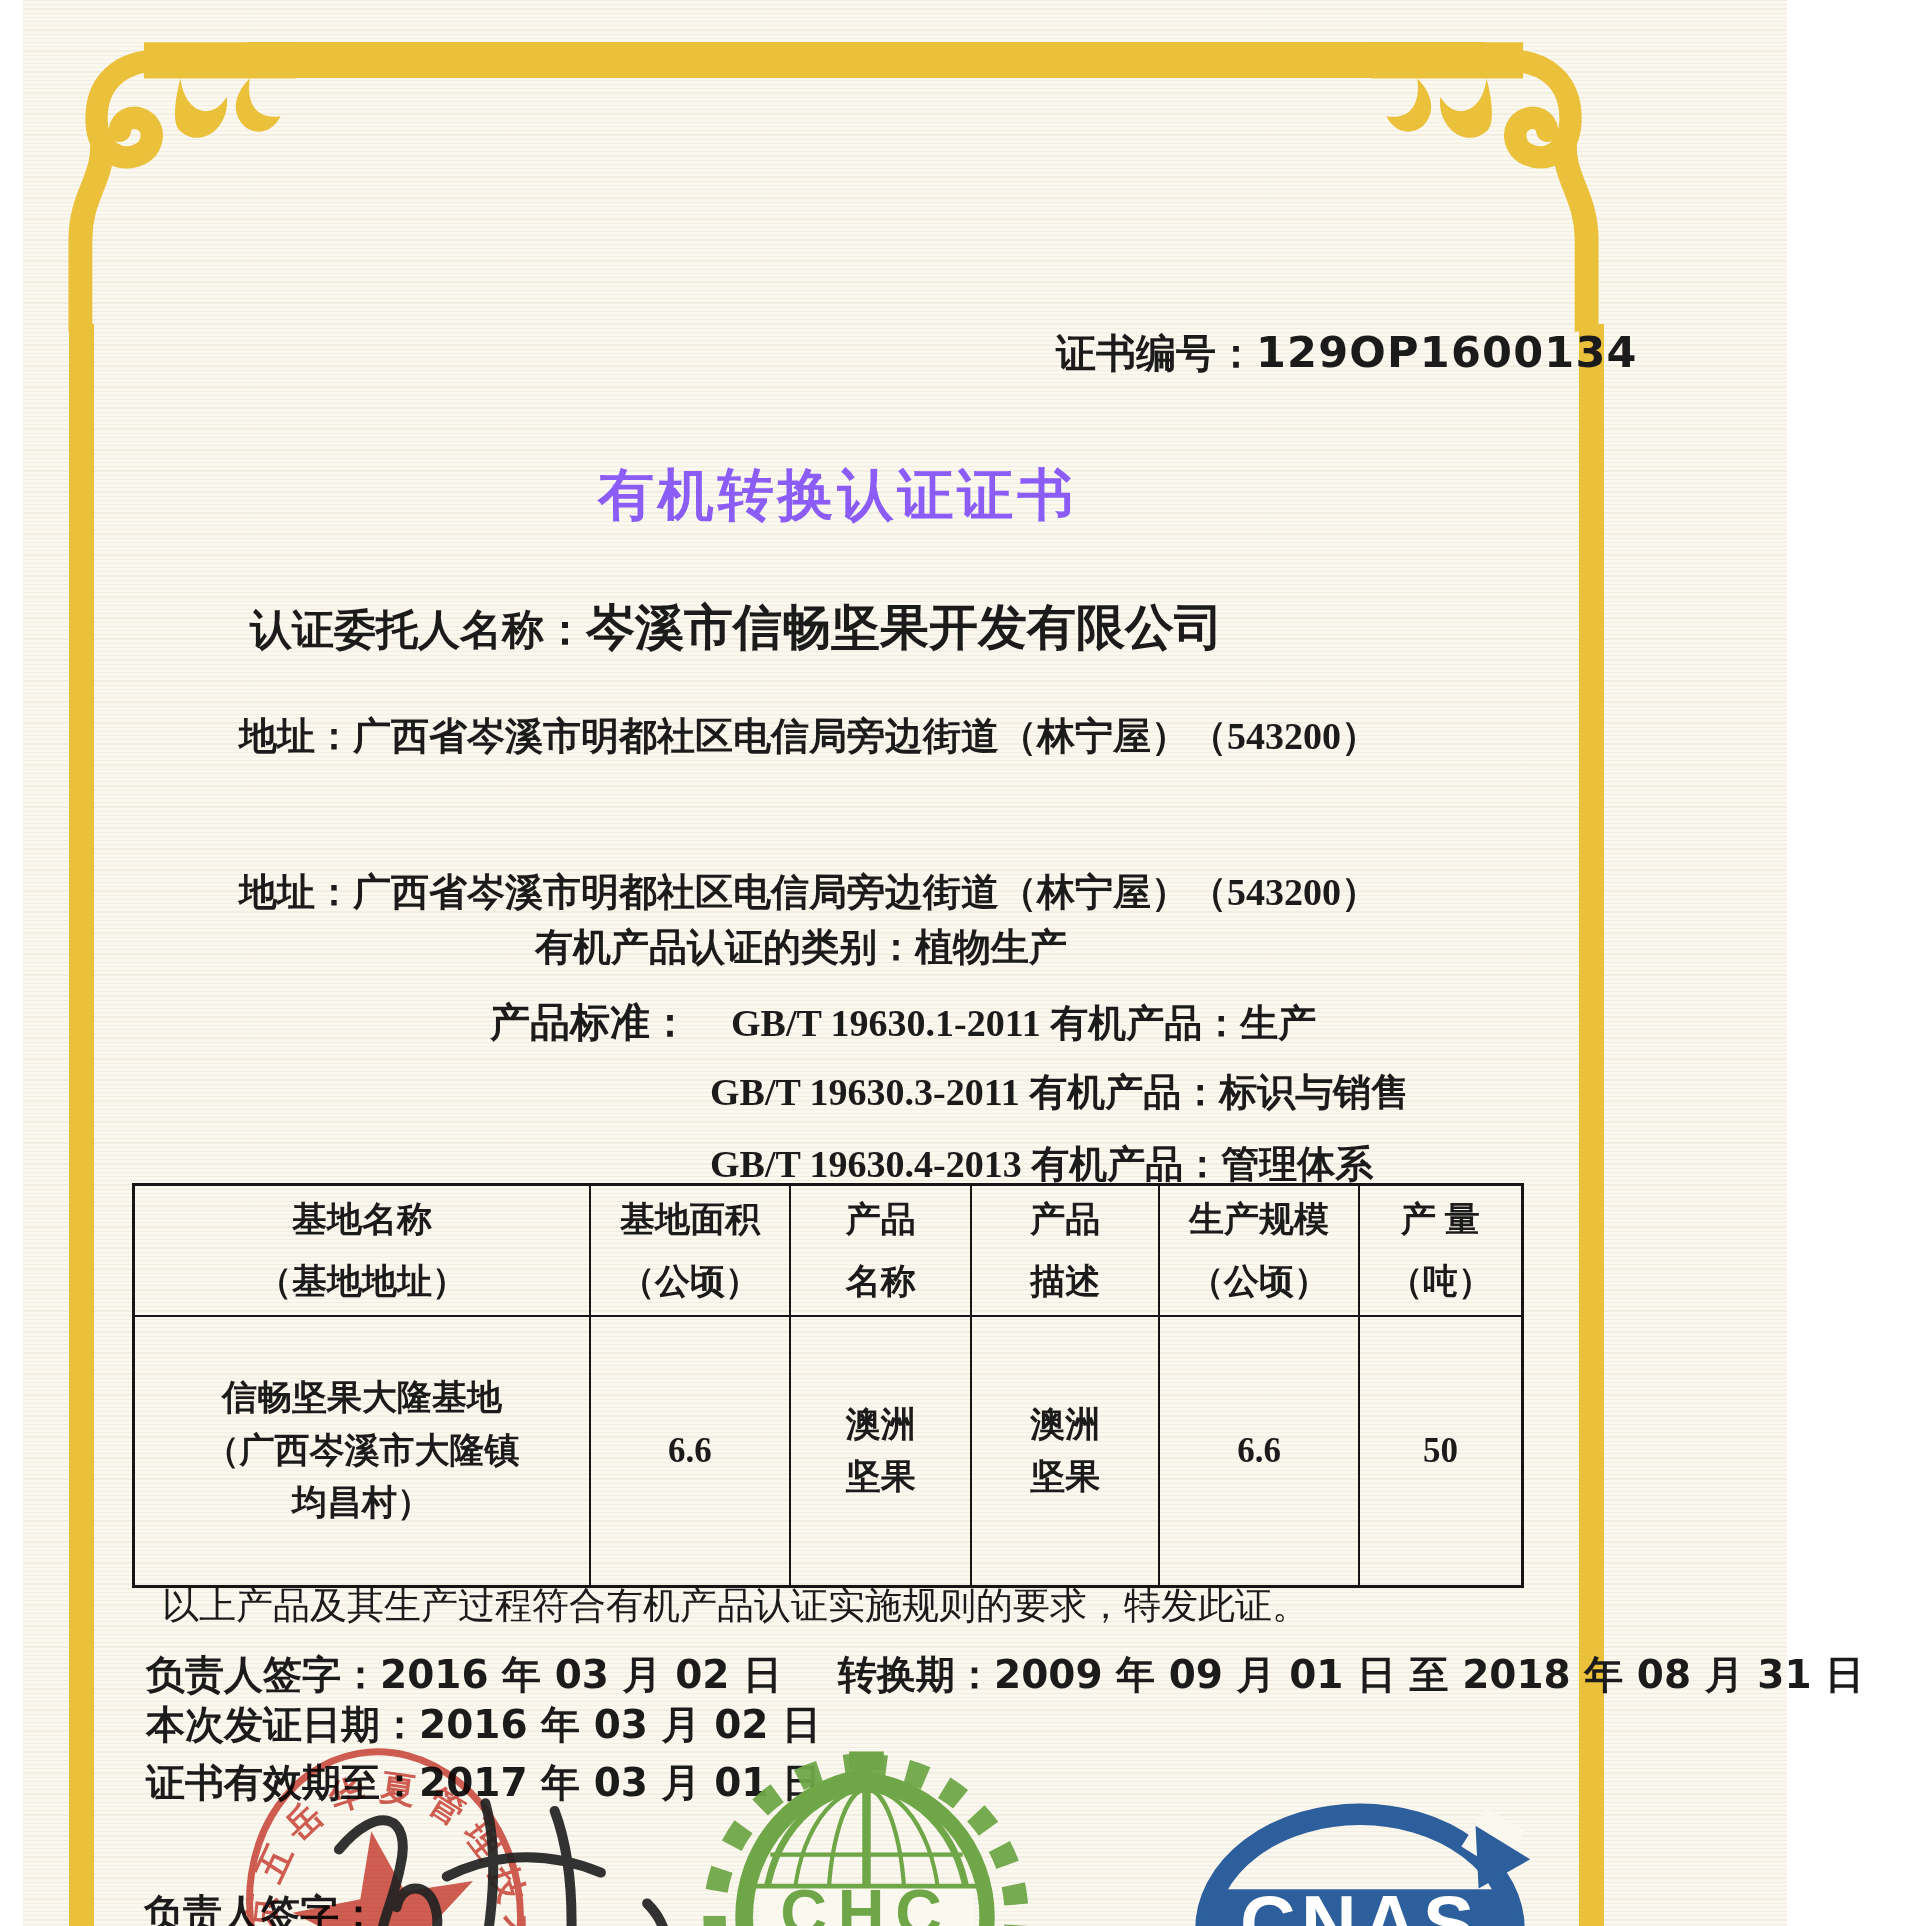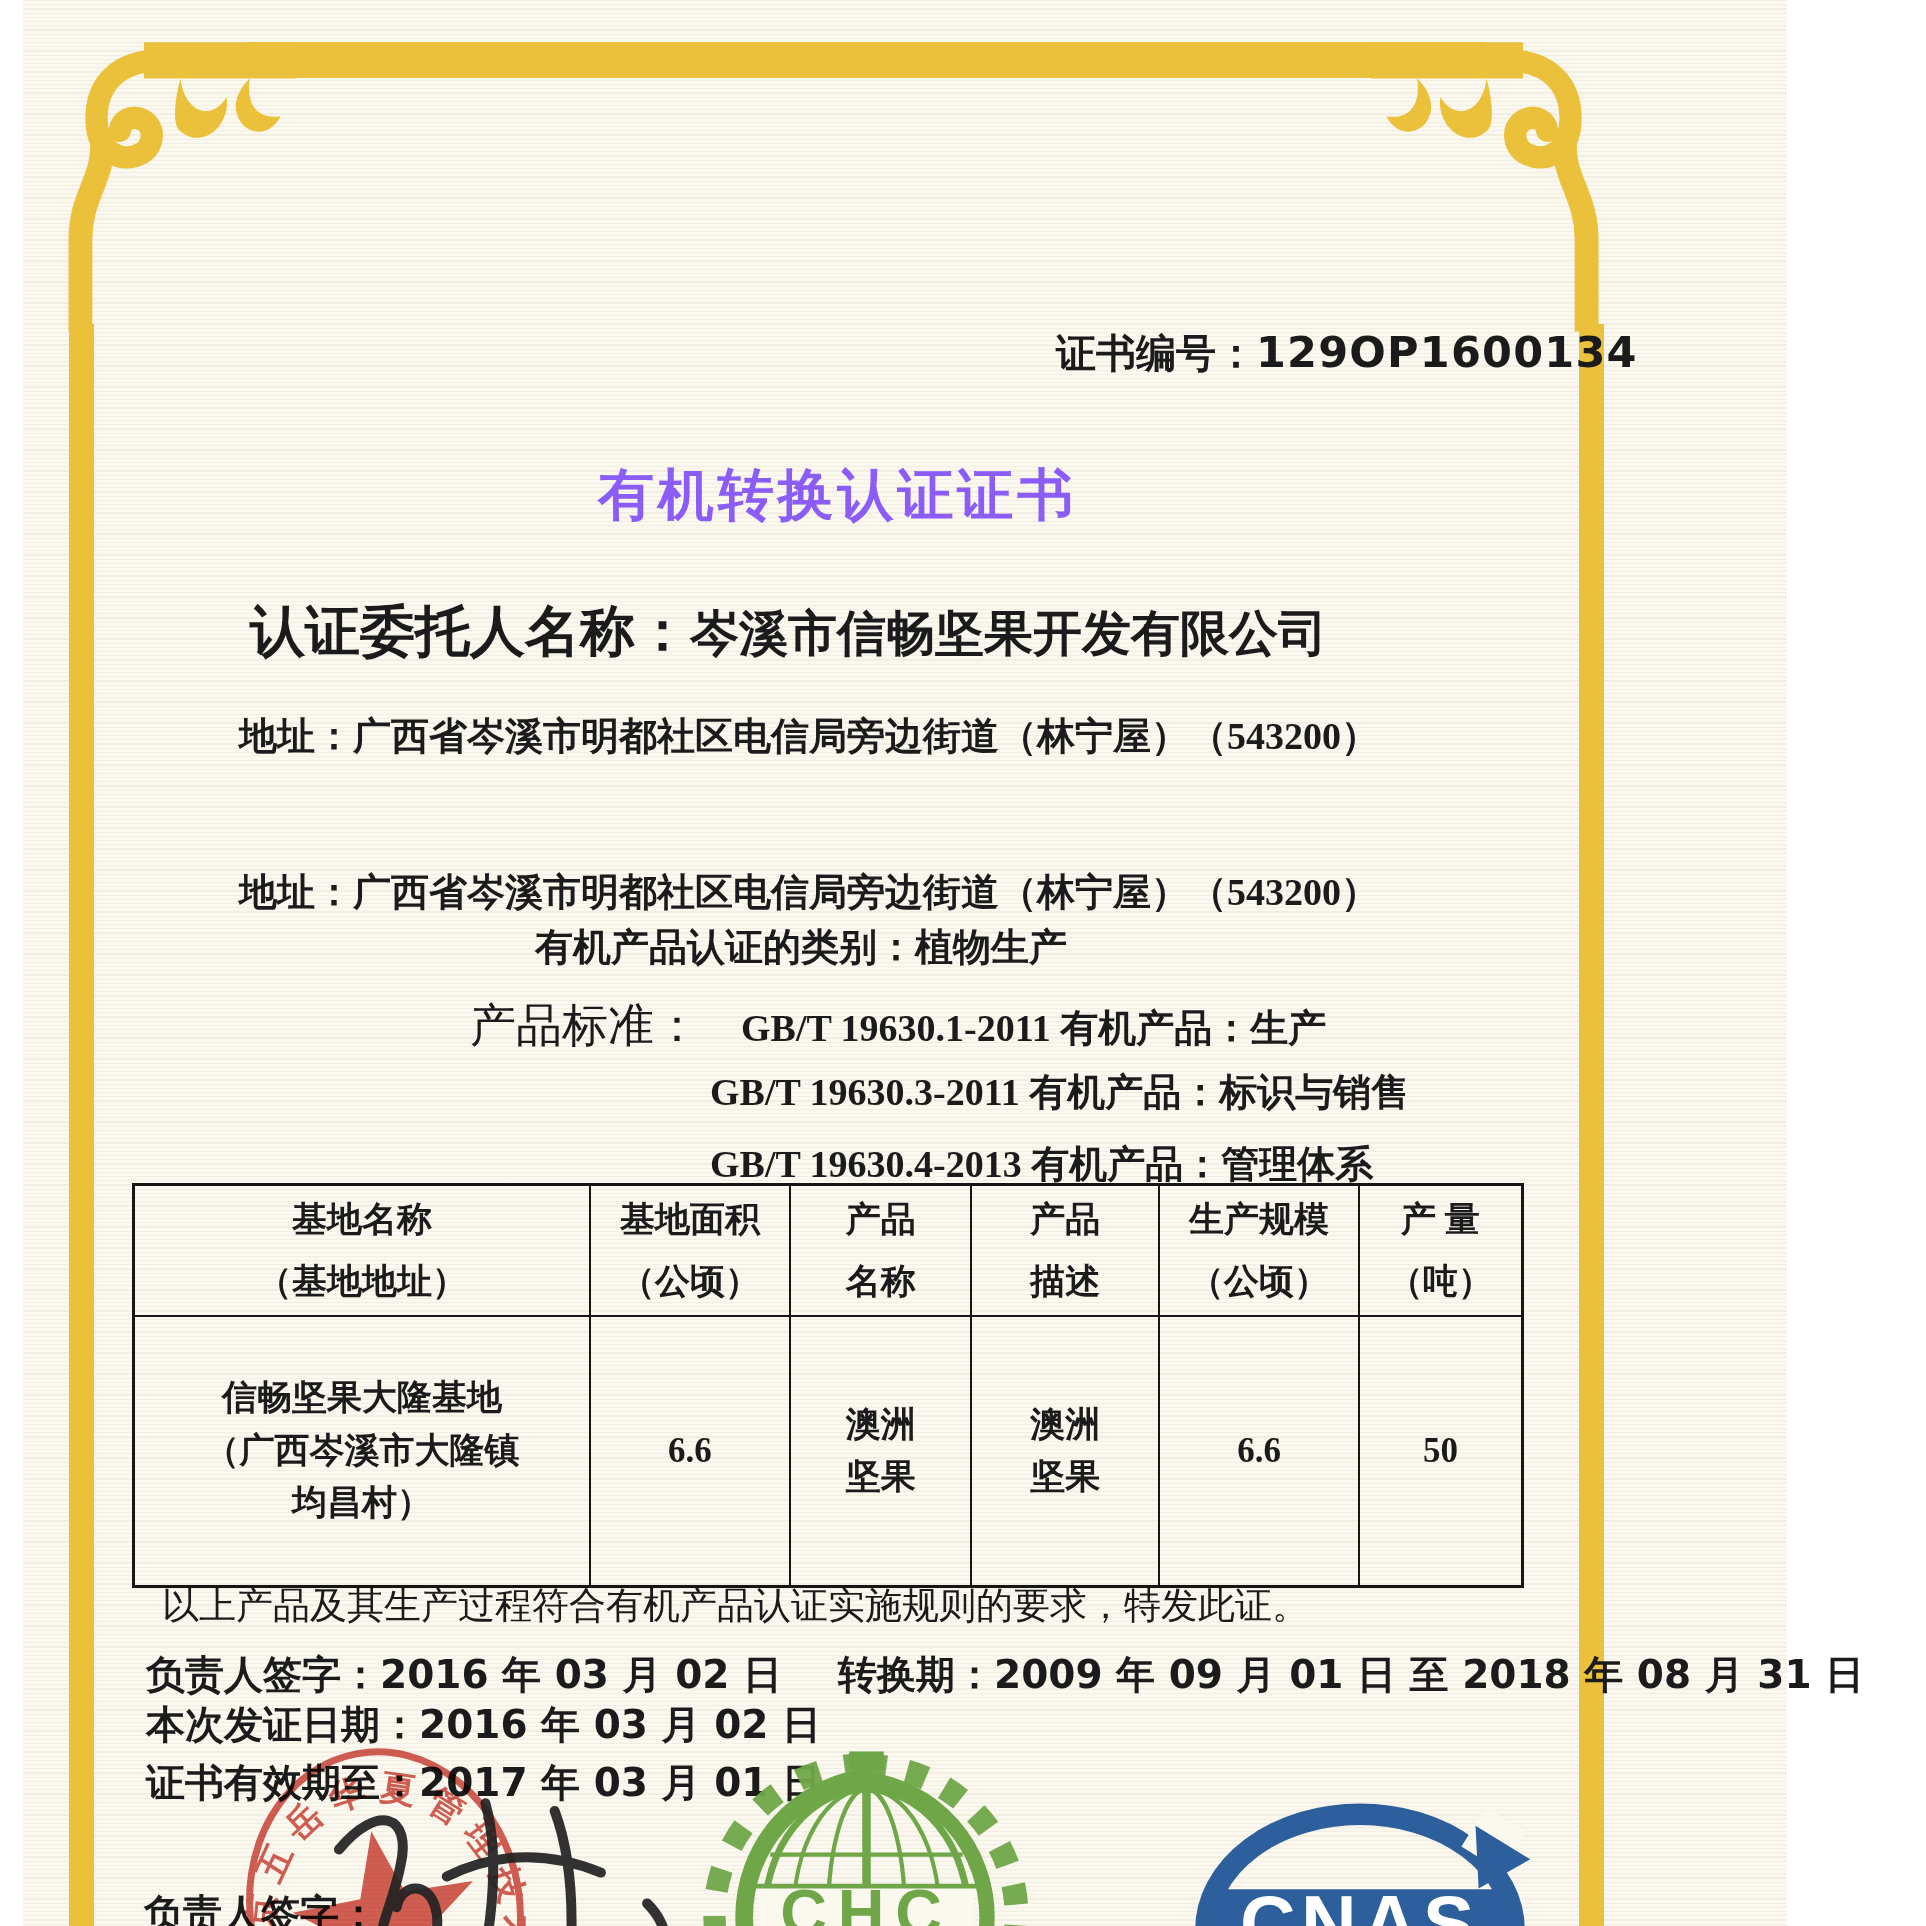--- a/index.html
+++ b/index.html
@@ -29,32 +29,32 @@
   .corner-tr{left:1371px;top:39px;transform:scaleX(-1);}
   
   .t{position:absolute;z-index:2;white-space:nowrap;}
   .serif{font-family:"Liberation Serif","DejaVu Serif",serif;}
   .certno{left:1056px;top:326px;font-weight:700;}
   .certno .lbl{font-size:40px;}
   .certno .val{font-size:43px;letter-spacing:1.2px;}
   .title{left:94px;top:458px;width:1487px;text-align:center;
          font-size:56px;font-weight:700;letter-spacing:3.9px;color:#8b5cf6;}
   .applicant{left:250px;top:595px;font-weight:700;}
-  .applicant .lbl{font-size:55px;}
+  .applicant .lbl{font-size:42px;}
   .applicant .val{font-size:49px;}
   .addr1{left:239px;top:711px;font-size:38px;font-weight:600;}
   .producer{left:376px;top:789px;font-weight:700;}
   .producer .lbl{font-size:38px;}
   .producer .val{font-size:43px;}
   .addr2{left:239px;top:867px;font-size:38px;font-weight:600;}
   .category{left:535px;top:922px;font-size:38px;font-weight:700;}
   .std1{left:470px;top:995px;}
   .std2{left:669px;top:1067px;}
   .std3{left:669px;top:1139px;}
-  .std-lbl{font-size:46px;font-weight:400;font-family:"DejaVu Sans",sans-serif;}
+  .std-lbl{font-size:40px;font-weight:700;font-family:"DejaVu Sans",sans-serif;margin-left:20px;}
   .std-val{font-size:38px;font-weight:700;margin-left:41px;}
   
   .basetable{position:absolute;left:132px;top:1183px;width:1392px;z-index:2;
              border-collapse:collapse;table-layout:fixed;}
   .basetable th,.basetable td{border:2.7px solid #161616;text-align:center;vertical-align:middle;
              white-space:pre-line;font-weight:600;font-family:"Liberation Serif","DejaVu Serif",serif;}
   .basetable{border:3.5px solid #161616;}
   .basetable th{height:127px;font-size:35px;line-height:1.75;}
   .basetable td{height:266px;font-size:35px;line-height:1.5;}
   

